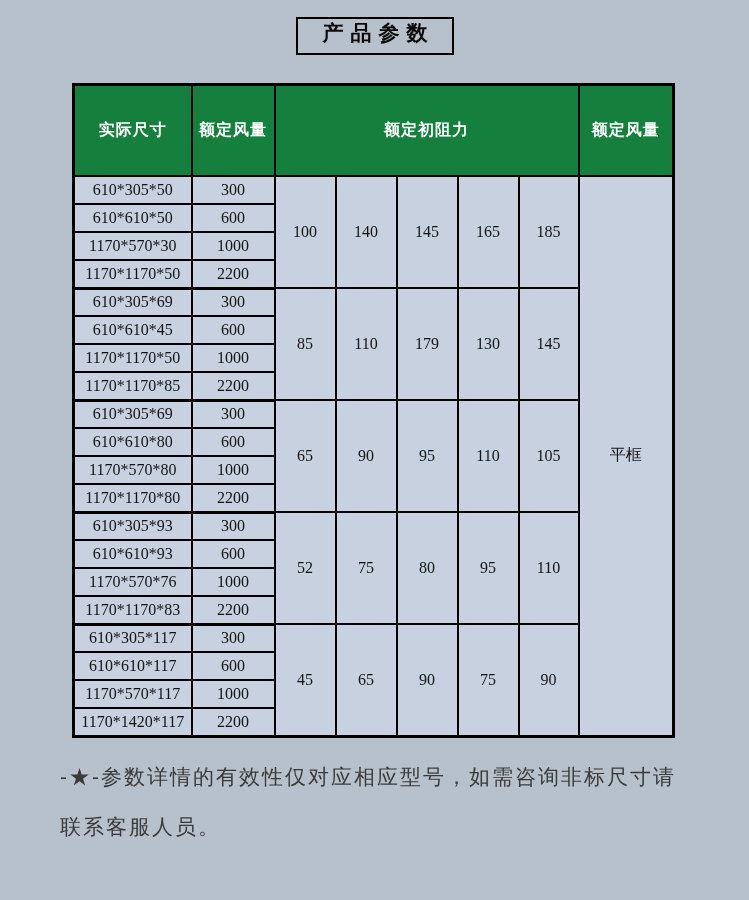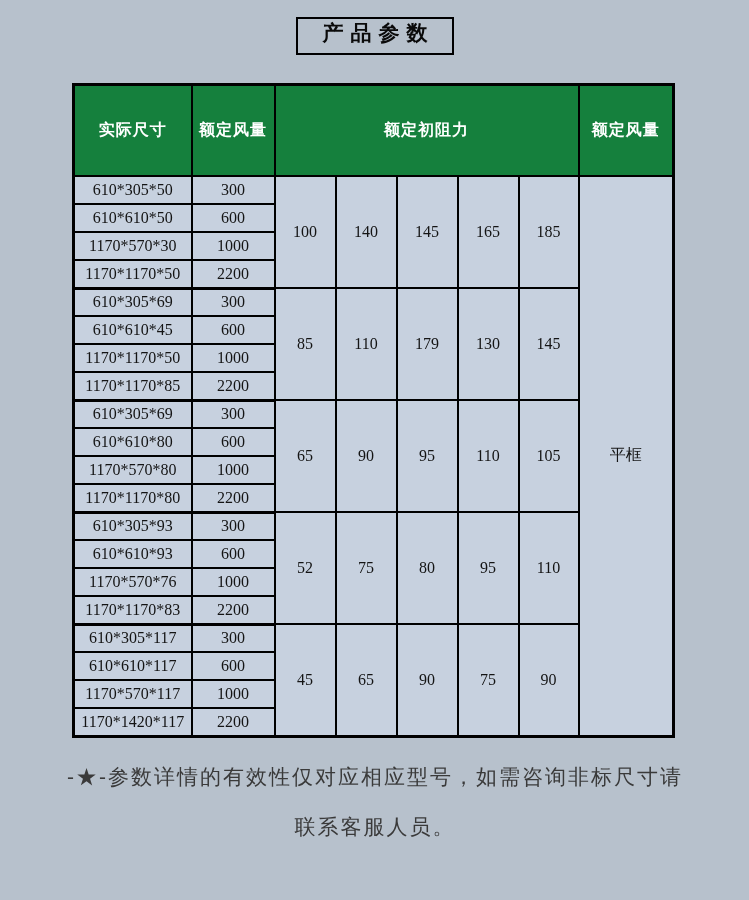--- a/index.html
+++ b/index.html
@@ -66,21 +66,20 @@
 
   .footnote {
     position: absolute;
     left: 60px; top: 752px;
     width: 630px;
     font-family: "Liberation Sans", sans-serif;
     font-size: 21px;
     line-height: 50px;
     letter-spacing: 2px;
     color: #3a3a3a;
-    text-align: center;
   }
 </style>
 </head>
 <body>
 
 <div class="page">
 
   <div class="title-box">
     <span class="title-text">产品参数</span>
   </div>

